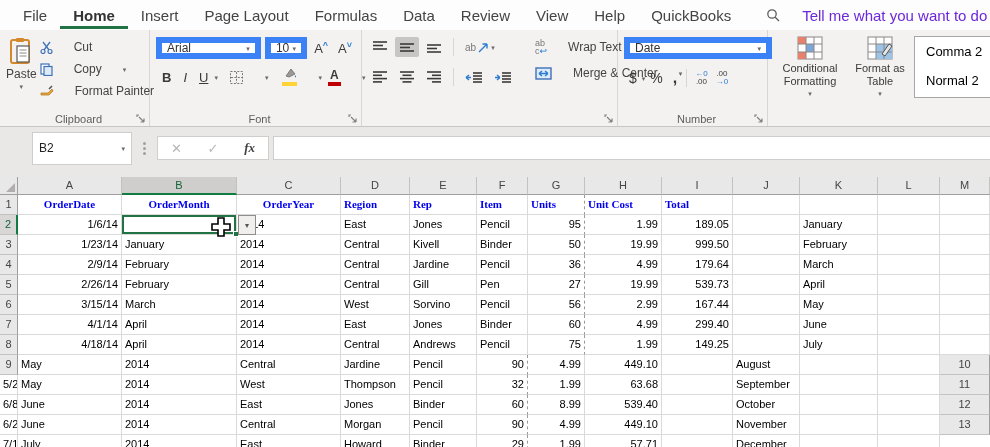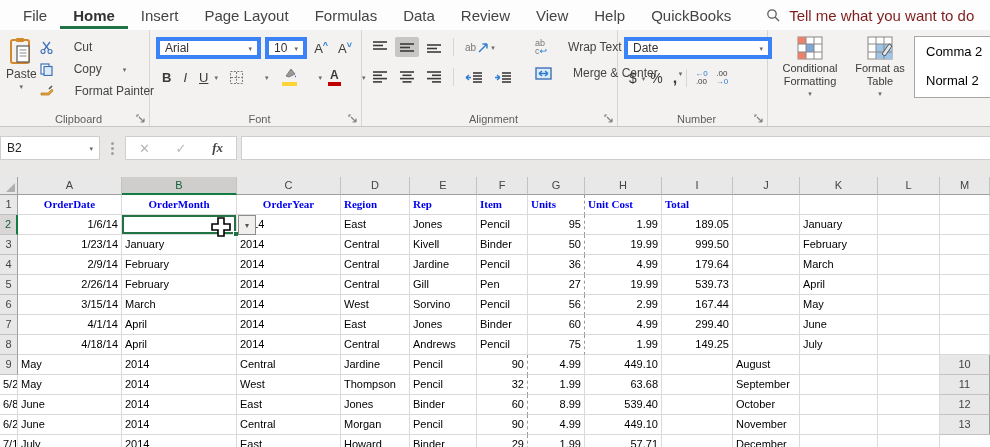--- a/index.html
+++ b/index.html
@@ -4,41 +4,41 @@
 <style>
   * { box-sizing: border-box; margin: 0; padding: 0; }
   html,body { width: 990px; height: 447px; overflow: hidden;
     font-family: "Liberation Sans", sans-serif; background: #fff; }
 
   
   .tabs-row { height: 30px; background: #fdfdfd; display: flex; align-items: center;
     padding-left: 10px; font-size: 15px; color: #444; }
   .tab { padding: 6px 13px 5px; cursor: default; }
   .tab.active { font-weight: bold; color: #217346; border-bottom: 3px solid #217346; padding-bottom: 2px; color:#333; }
-  .tellme { display: flex; align-items: center; gap: 9px; margin-left: 22px; color: #7f1d1d; }
+  .tellme { display: flex; align-items: center; gap: 22px; margin-left: 22px; color: #6d28d9; }
 
   
   .ribbon { height: 97px; background: #f3f2f1; border-bottom: 1px solid #c8c6c4;
     display: flex; font-size: 12px; color: #444; position: relative; }
   .group { position: relative; border-right: 1px solid #d8d6d4; padding: 4px 6px 16px; }
   .group-title { position: absolute; bottom: 1px; left: 8px; right: 0; text-align: center;
     font-size: 11px; color: #605e5c; }
   .launcher { position: absolute; bottom: 2px; right: 3px; width: 11px; height: 11px; opacity:.8; }
   .caret { font-size: 7px; color: #6b6967; line-height: 1; }
   .rbtn { display: flex; align-items: center; gap: 21px; padding: 2px 3px; border-radius: 2px; white-space: nowrap; }
   .divv { width: 1px; background: #d8d6d4; margin: 2px 4px; align-self: stretch; }
 
   
   .g-clip { width: 150px; display: flex; }
   .paste-btn { width: 46px; display: flex; flex-direction: column; align-items: center; gap: 2px; padding-top: 3px; }
   .clip-stack { display: flex; flex-direction: column; justify-content: flex-start; gap: 4px; padding-top: 4px; }
 
   
   .g-font { width: 212px; display: flex; flex-direction: column; gap: 7px; padding-top: 7px; }
-  .selbox { background: #fff; border: 4px solid #3b82f6; height: 22px; display: flex;
+  .selbox { background: #fff; border: 6px solid #3b82f6; height: 22px; display: flex;
     align-items: center; justify-content: space-between; padding: 0 5px; font-size: 12px; color:#333; }
   .fontrow1 { display: flex; align-items: center; gap: 4px; }
   .fontrow2 { display: flex; align-items: center; }
   .bib { font-size: 13px; padding: 1px 6px; color: #3b3a39; }
   .growA { font-size: 13px; color:#3b3a39; padding: 0 3px; }
   .growA sup { color: #2b7cd3; font-size: 9px; font-weight: bold; }
 
   
   .g-align { width: 256px; display: flex; gap: 4px; padding-top: 6px; }
   .al-left { display: flex; flex-direction: column; gap: 8px; }
@@ -58,22 +58,22 @@
   .g-styles { border-right: none; display: flex; gap: 2px; padding-top: 4px; flex: 1; }
   .bigbtn { width: 72px; display: flex; flex-direction: column; align-items: center; text-align: center;
     font-size: 11px; line-height: 13px; gap: 2px; padding-top: 2px; color:#3b3a39; }
   .gallery { background: #fff; border: 1px solid #a8a6a4; width: 110px; margin-top: 2px;
     height: 62px; overflow: hidden; }
   .style-item { height: 29px; display: flex; align-items: center; padding-left: 11px;
     font-size: 13px; color: #000; }
 
   
   .fbar { height: 50px; background: #e9e8e7; display: flex; align-items: center; padding: 0 0 8px 0; }
-  .namebox { width: 100px; height: 24px; background: #fff; border: 1px solid #d0cecc;
-    display: flex; align-items: center; justify-content: space-between; padding: 0 6px; font-size: 12px; color:#222; }
+  .namebox { width: 100px; height: 33px; background: #fff; border: 1px solid #d0cecc;
+    display: flex; align-items: center; justify-content: space-between; padding: 0 6px; font-size: 12px; color:#222;margin-left:32px; }
   .dots { display: flex; flex-direction: column; gap: 2px; margin: 0 11px; }
   .dots i { width: 3px; height: 3px; border-radius: 50%; background: #a0a0a0; }
   .fxbox { width: 112px; height: 24px; background: #fff; border: 1px solid #d0cecc;
     display: flex; align-items: center; justify-content: space-around; }
   .fxbox .dis { color: #b8b6b4; font-size: 13px; }
   .fxbox .fx { color: #444; font-family: "Liberation Serif", serif; font-style: italic; font-weight: bold; font-size: 13px; }
   .finput { flex: 1; height: 24px; background: #fff; border: 1px solid #d0cecc; margin-left: 4px; border-right: none; }
 
   
   .sheet { position: relative; height: 270px; overflow: hidden; background: #fff;
@@ -333,21 +333,20 @@
       </div>
       <div class="rbtn">
         <svg width="17" height="13" viewBox="0 0 17 13">
           <rect x="1" y="1" width="15" height="11" fill="#dcebf7" stroke="#3f71b7" stroke-width="1.4"></rect>
           <path class="blue-arrow" d="M4 6.5 H13 M4 6.5 L7 4 M4 6.5 L7 9 M13 6.5 L10 4 M13 6.5 L10 9"></path>
         </svg>
         <span>Merge &amp; Center</span>
         <span class="caret">▾</span>
       </div>
     </div>
-    <span class="group-title">Alignment</span>
     <svg class="launcher" viewBox="0 0 11 11">
       <path d="M2 4 V2 H4" fill="none" stroke="#666" stroke-width="1.2"></path>
       <path d="M4 4 L9 9 M9 9 V5.5 M9 9 H5.5" fill="none" stroke="#666" stroke-width="1.2"></path>
     </svg>
   </div>
 
   <div class="group g-num">
     <div class="selbox" style="width:148px">
       <span>Date</span>
       <span class="caret">▾</span>

